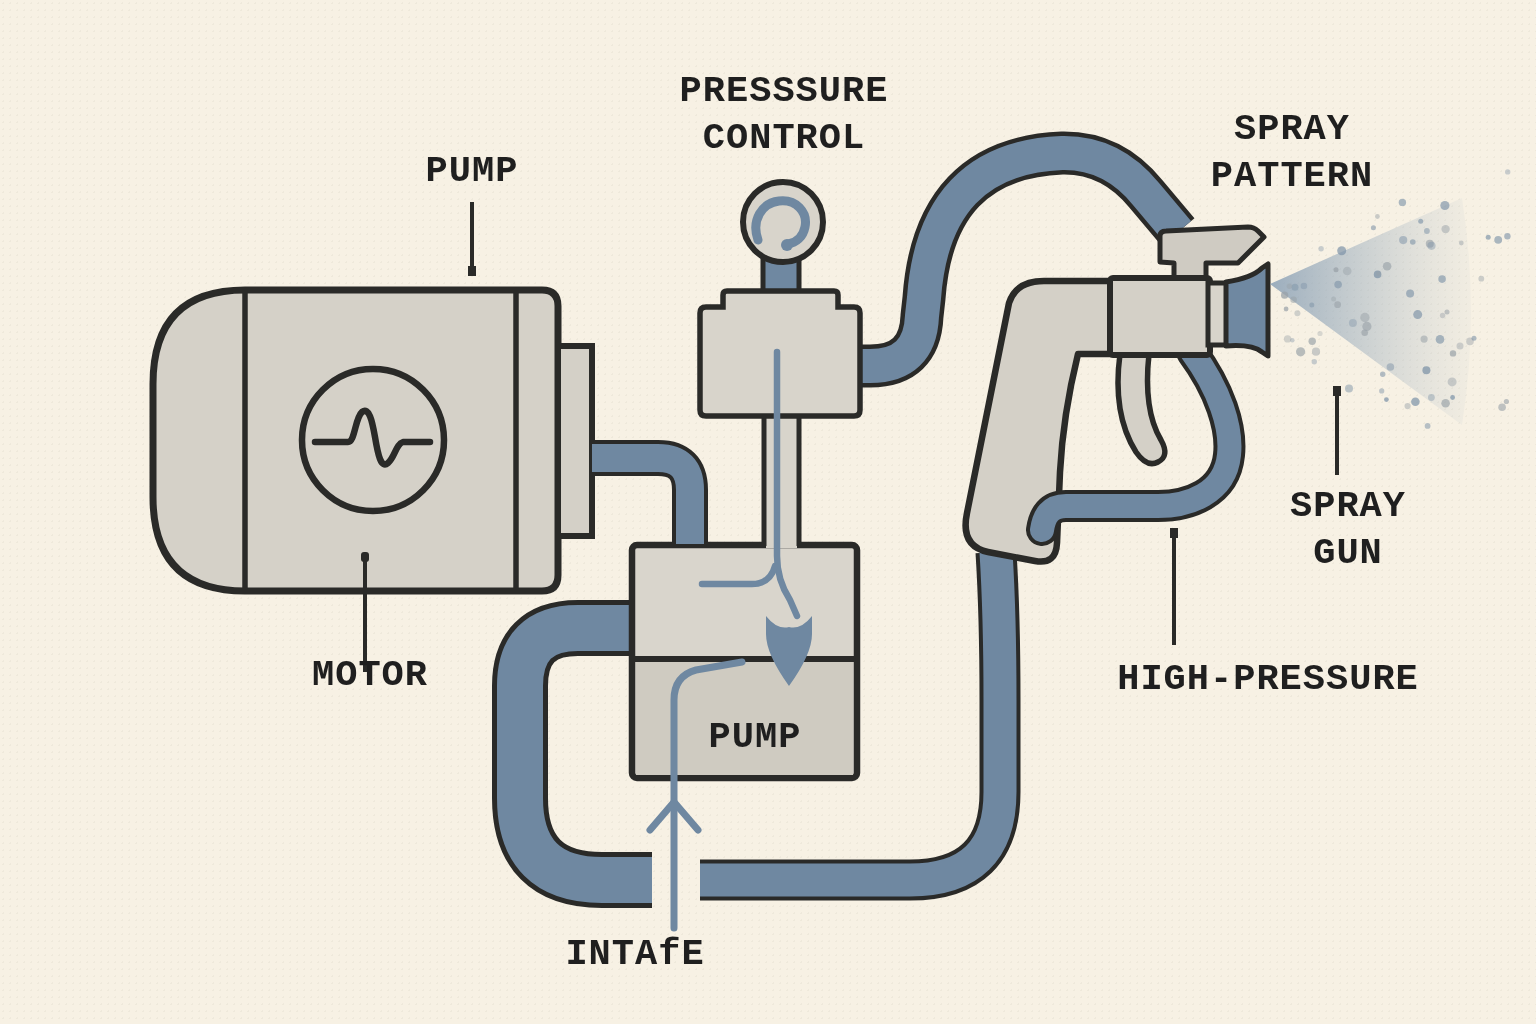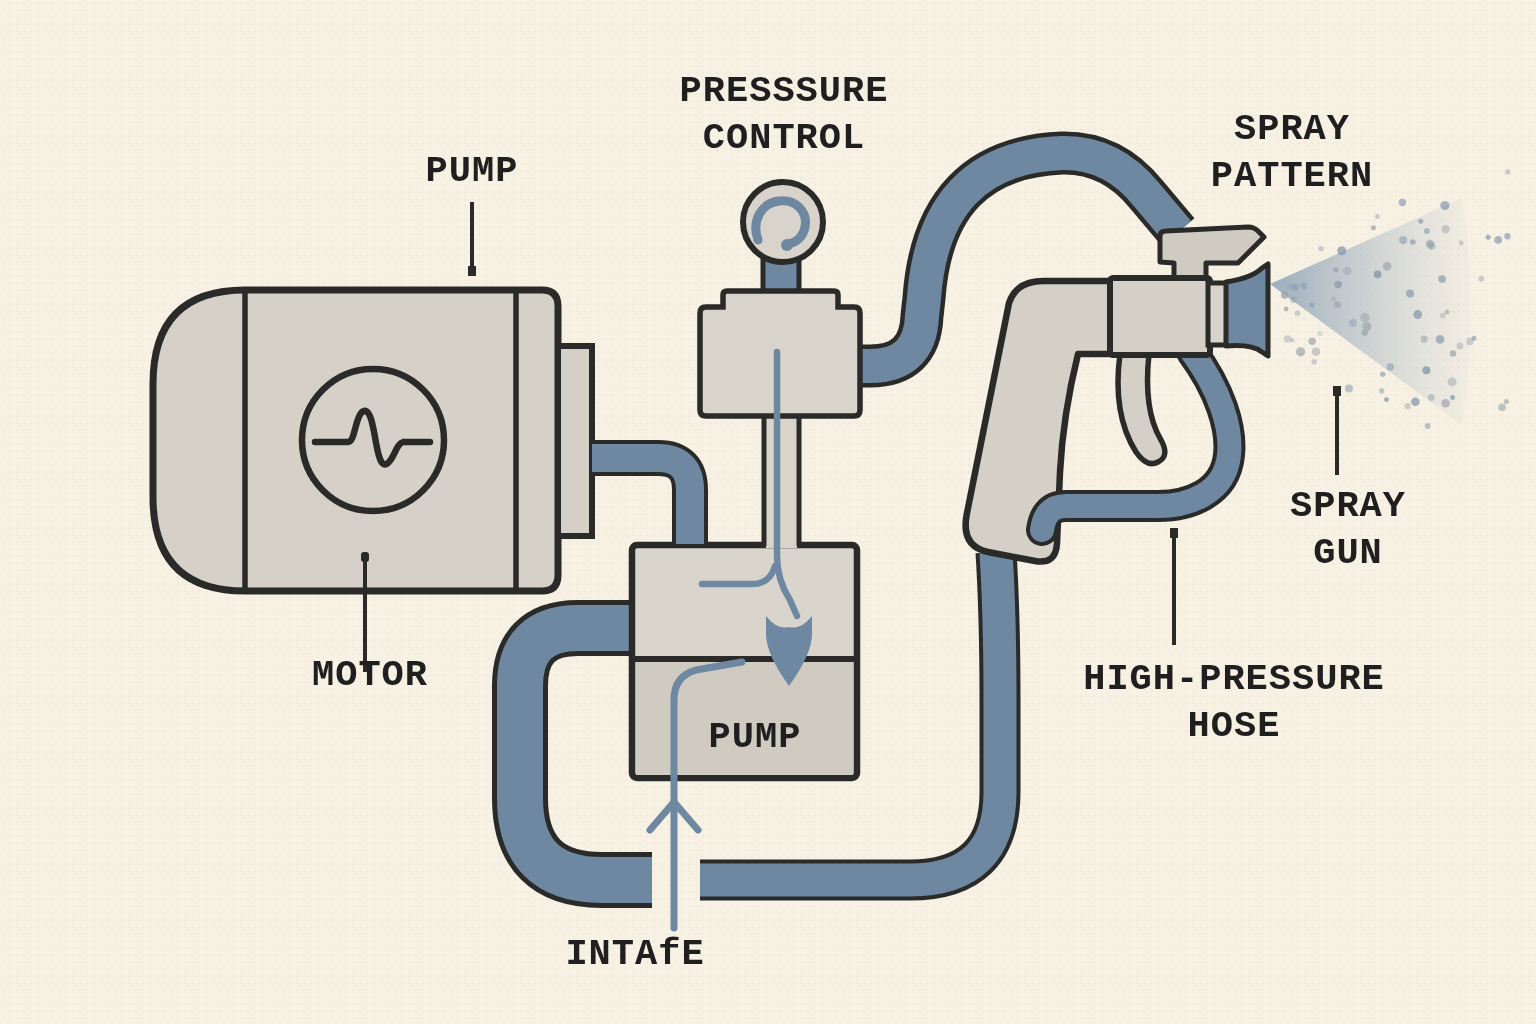--- a/index.html
+++ b/index.html
@@ -220,22 +220,21 @@
   <div>CONTROL</div>
 </div>
 <div class="lbl" style="left:472px;top:148px">PUMP</div>
 <div class="lbl" style="left:1292px;top:106px">
   <div>SPRAY</div>
   <div>PATTERN</div>
 </div>
 <div class="lbl" style="left:370px;top:652px">MOTOR</div>
 <div class="lbl" style="left:755px;top:714px">PUMP</div>
 <div class="lbl" style="left:635px;top:931px">INTAfE</div>
-<div class="lbl" style="left:1234px;top:656px">
+<div class="lbl" style="left:1268px;top:656px">
   <div>HIGH-PRESSURE</div>
-  <div>HOSE</div>
 </div>
 <div class="lbl" style="left:1348px;top:483px">
   <div>SPRAY</div>
   <div>GUN</div>
 </div>
 
 </div>
 
 </body></html>

